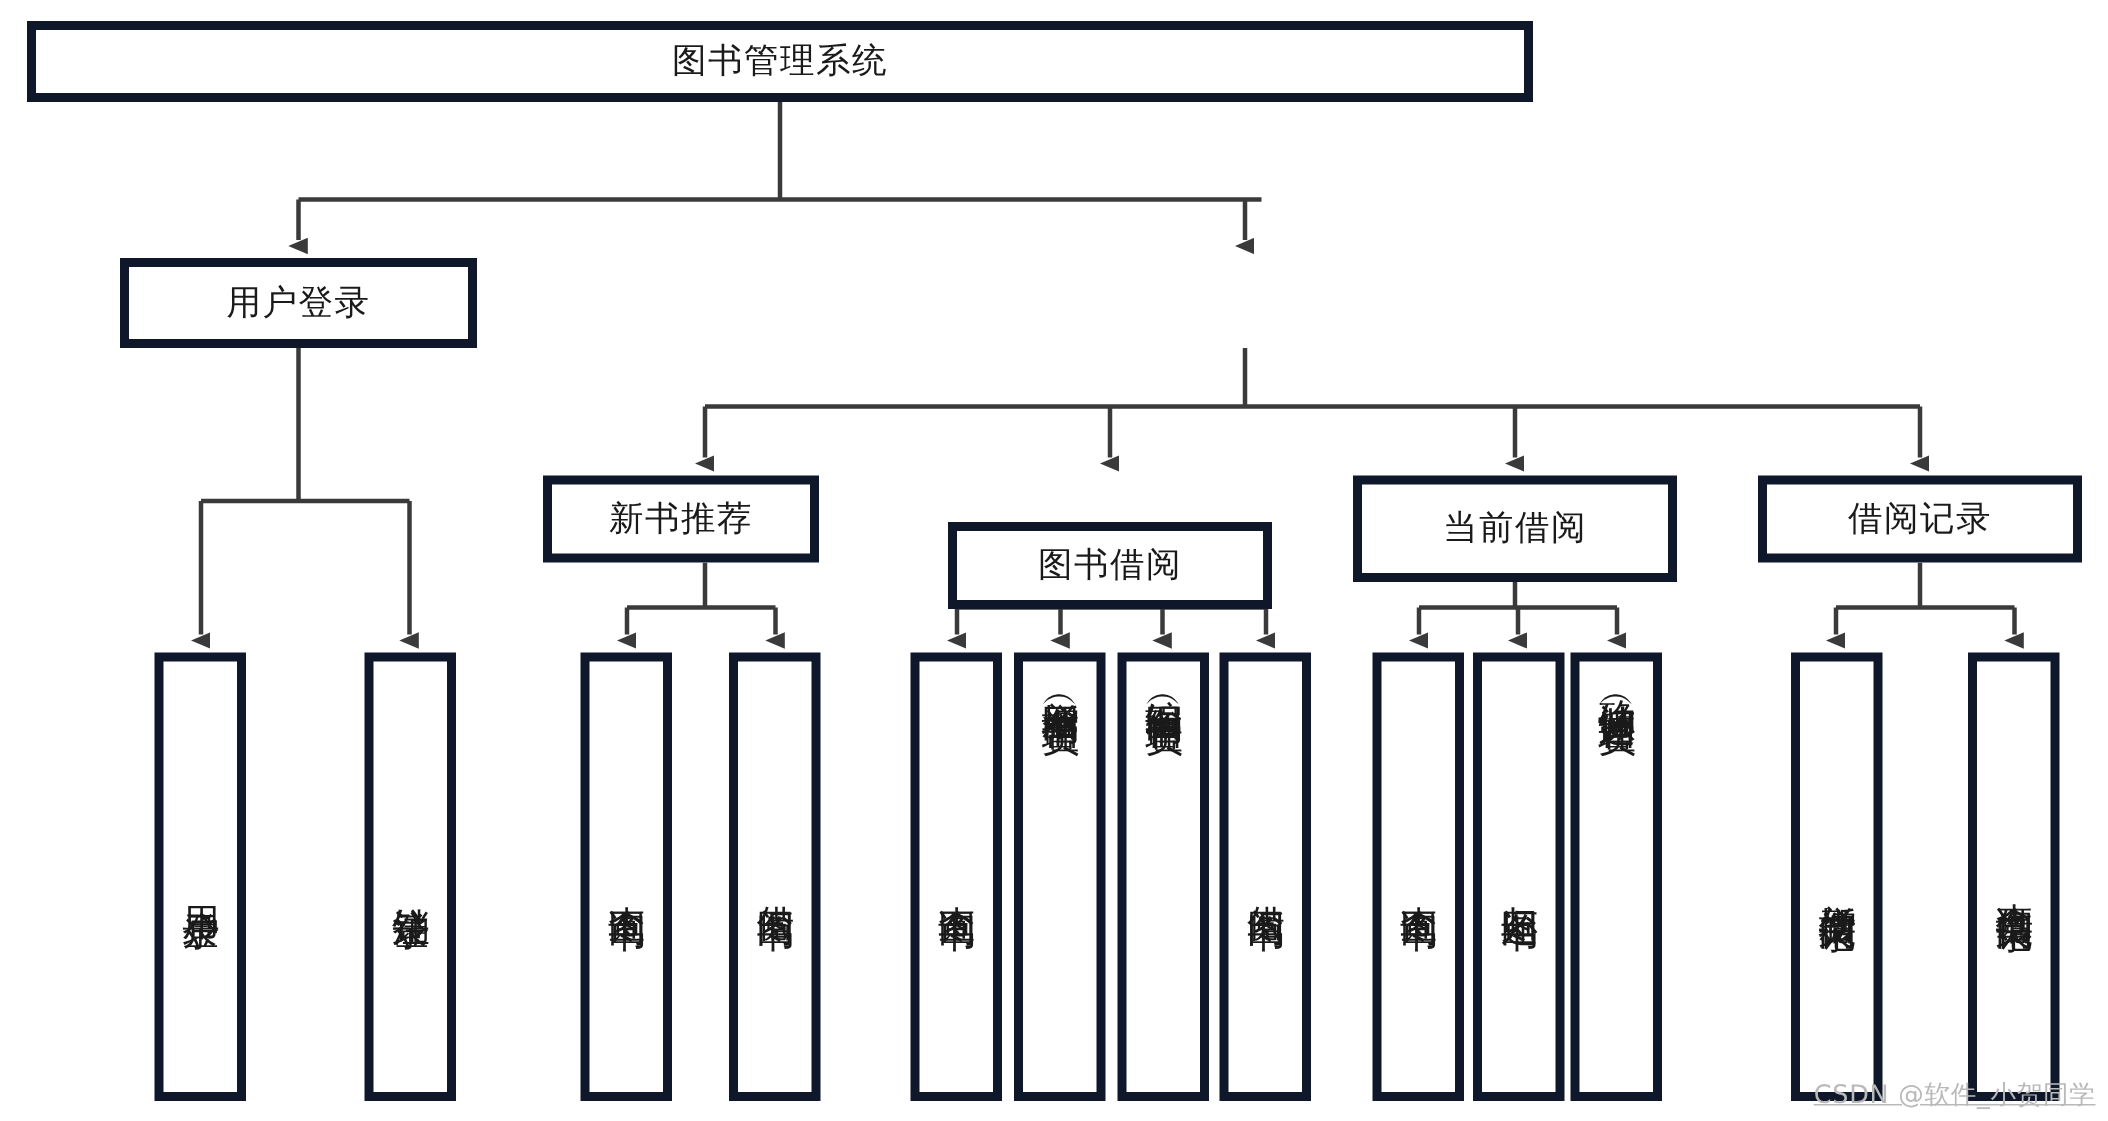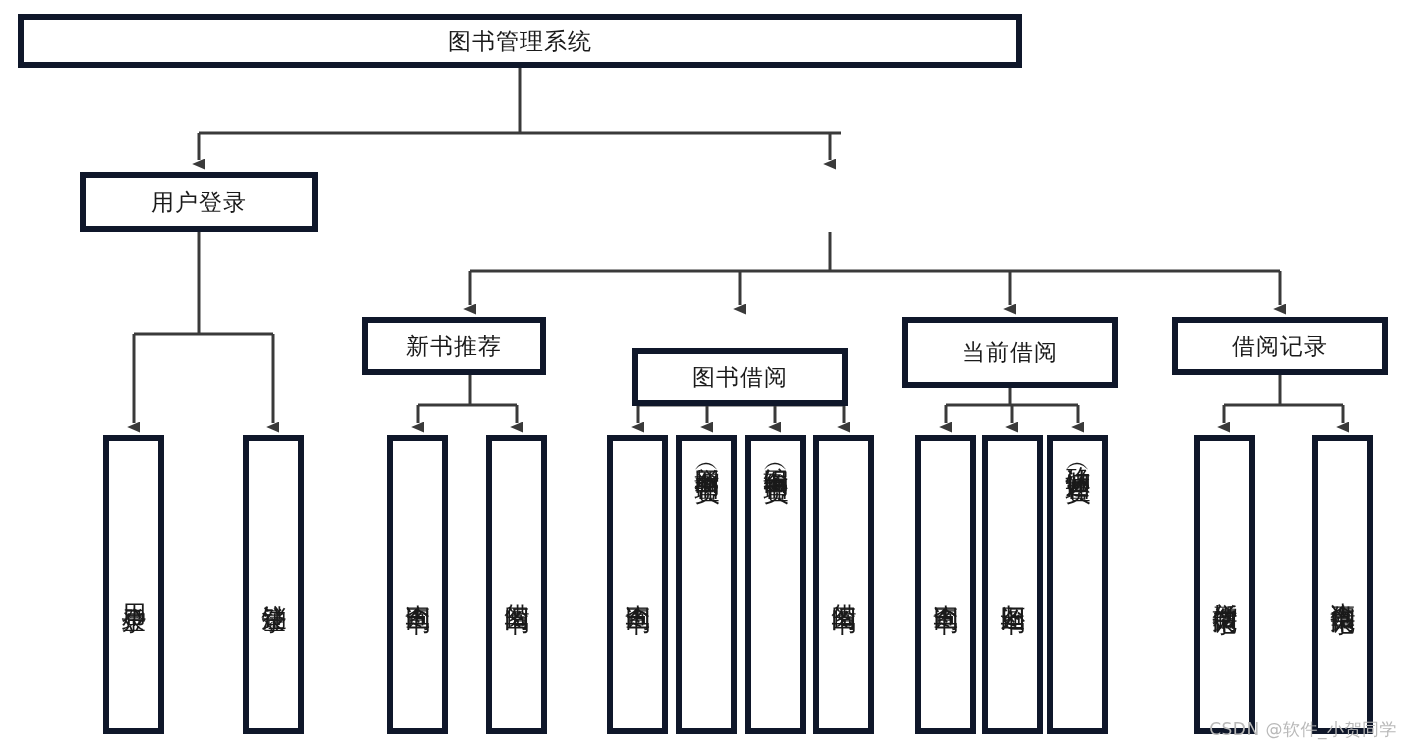--- a/index.html
+++ b/index.html
@@ -55,20 +55,21 @@
   }
   .watermark {
     position: absolute;
     right: 8px;
     bottom: 6px;
     font-size: 17px;
     color: #b9b9b9;
     letter-spacing: 0.5px;
     white-space: nowrap;
     pointer-events: none;
+    text-decoration: underline;
   }
 </style>
 </head>
 <body>
 
 <div id="canvas">
 
   <svg id="edges" viewBox="0 0 1405 747" xmlns="http://www.w3.org/2000/svg">
     <defs>
       <marker id="arrow" markerWidth="11" markerHeight="13" refX="1.5" refY="6.2" orient="auto" markerUnits="userSpaceOnUse">

